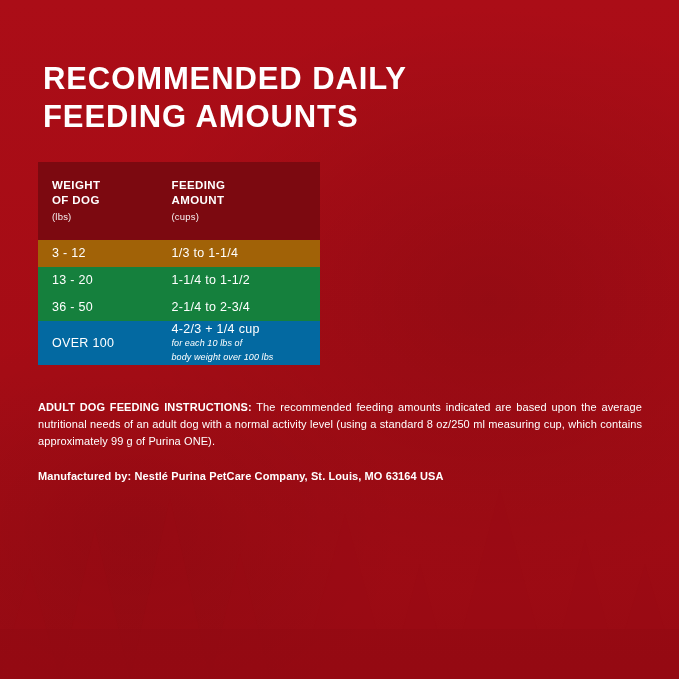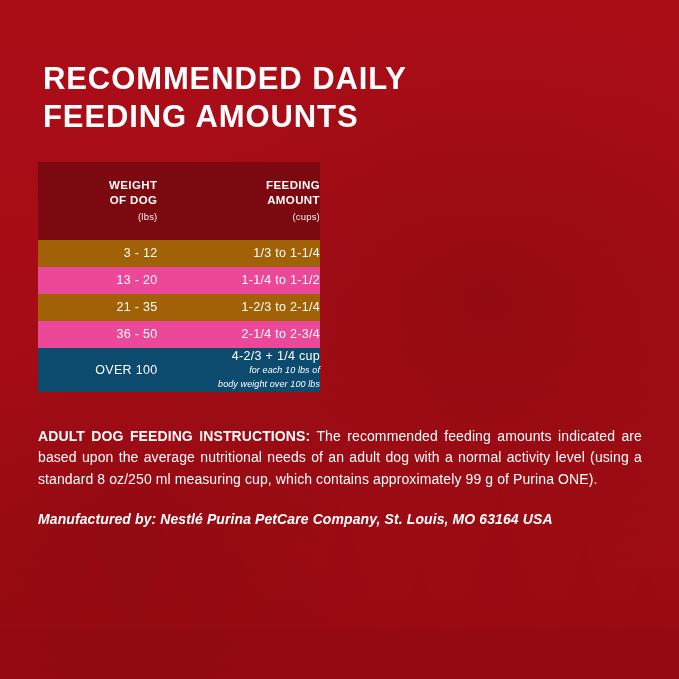--- a/index.html
+++ b/index.html
@@ -49,21 +49,20 @@
     margin: 8px 0 0 5px;
     text-transform: uppercase;
   }
   .title .line2 { display: block; }
 
   .table {
     margin: 26px 0 0 0;
     width: 282px;
     border-collapse: collapse;
     background: transparent;
-    text-align: right;
   }
   .table .hdr-row td {
     background: #7c0910;
     padding: 16px 0 16px 0;
     vertical-align: top;
   }
   .hdr-cell {
     font-size: 11.5px;
     font-weight: bold;
     line-height: 1.32;
@@ -82,49 +81,49 @@
   .c1 { width: 116px; padding-left: 14px !important; }
   .c2 { width: 166px; padding-left: 14px !important; }
 
   .row td {
     height: 27px;
     font-size: 12.5px;
     letter-spacing: 0.3px;
     vertical-align: middle;
   }
   .row.odd td { background: #a16207; }
-  .row.even td { background: #ec4899; }
+  .row.even td { background: #15803d; }
   .row.last td {
     height: 44px;
-    background: #0c4a6e;
+    background: #0369a1;
   }
   .row.last .note {
     font-size: 9px;
     line-height: 1.25;
     letter-spacing: 0.1px;
     margin-top: 2px;
     display: block;
     font-style: italic;
   }
   .row.last .big {
     font-size: 12.5px;
     display: block;
   }
 
   .body-text {
     margin: 34px 0 0 0;
     width: 604px;
-    font-size: 14px;
+    font-size: 11px;
     line-height: 1.55;
     letter-spacing: 0.1px;
     text-align: justify;
   }
   .body-text .label { font-weight: bold; }
   .para { margin-top: 18px; }
-  .para.bold { font-weight: bold; font-style: italic; }
+  .para.bold { font-weight: bold; }
 </style>
 </head>
 <body>
 
 <div class="bg-texture"></div>
 <svg class="bg-trees" viewBox="0 0 679 300" preserveAspectRatio="none">
   <g fill="#9a0b14" opacity="0.75">
     <polygon points="60,300 95,150 130,300"></polygon>
     <polygon points="130,300 170,120 210,300"></polygon>
     <polygon points="210,300 240,175 270,300"></polygon>
@@ -167,24 +166,20 @@
       </tr>
 
       <tr class="row odd">
         <td class="c1">3 - 12</td>
         <td class="c2">1/3 to 1-1/4</td>
       </tr>
       <tr class="row even">
         <td class="c1">13 - 20</td>
         <td class="c2">1-1/4 to 1-1/2</td>
       </tr>
-      <tr class="row odd">
-        <td class="c1">21 - 35</td>
-        <td class="c2">1-2/3 to 2-1/4</td>
-      </tr>
       <tr class="row even">
         <td class="c1">36 - 50</td>
         <td class="c2">2-1/4 to 2-3/4</td>
       </tr>
 
       <tr class="row last">
         <td class="c1">OVER 100</td>
         <td class="c2">
           <span class="big">4-2/3 + 1/4 cup</span>
           <span class="note">for each 10 lbs of</span>

